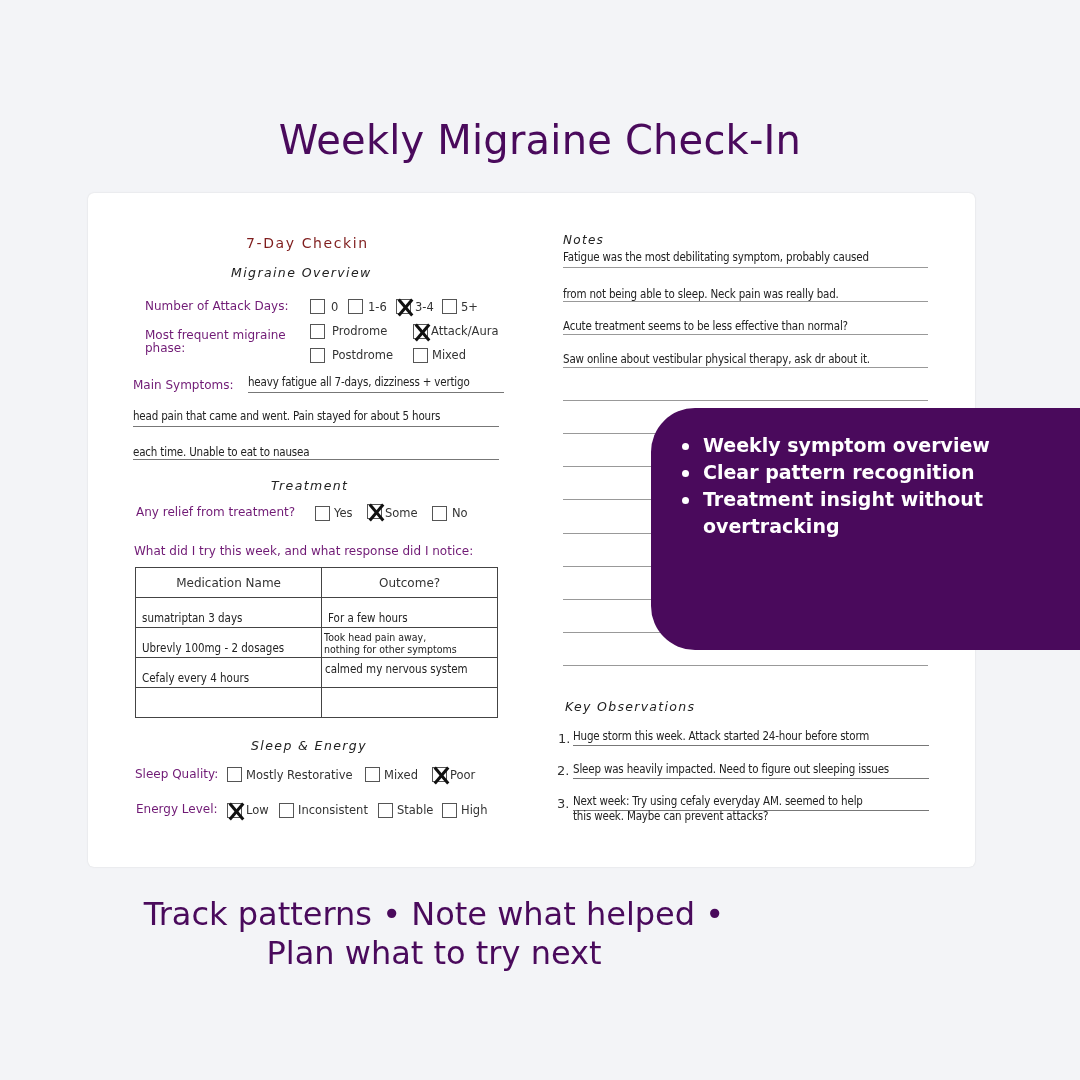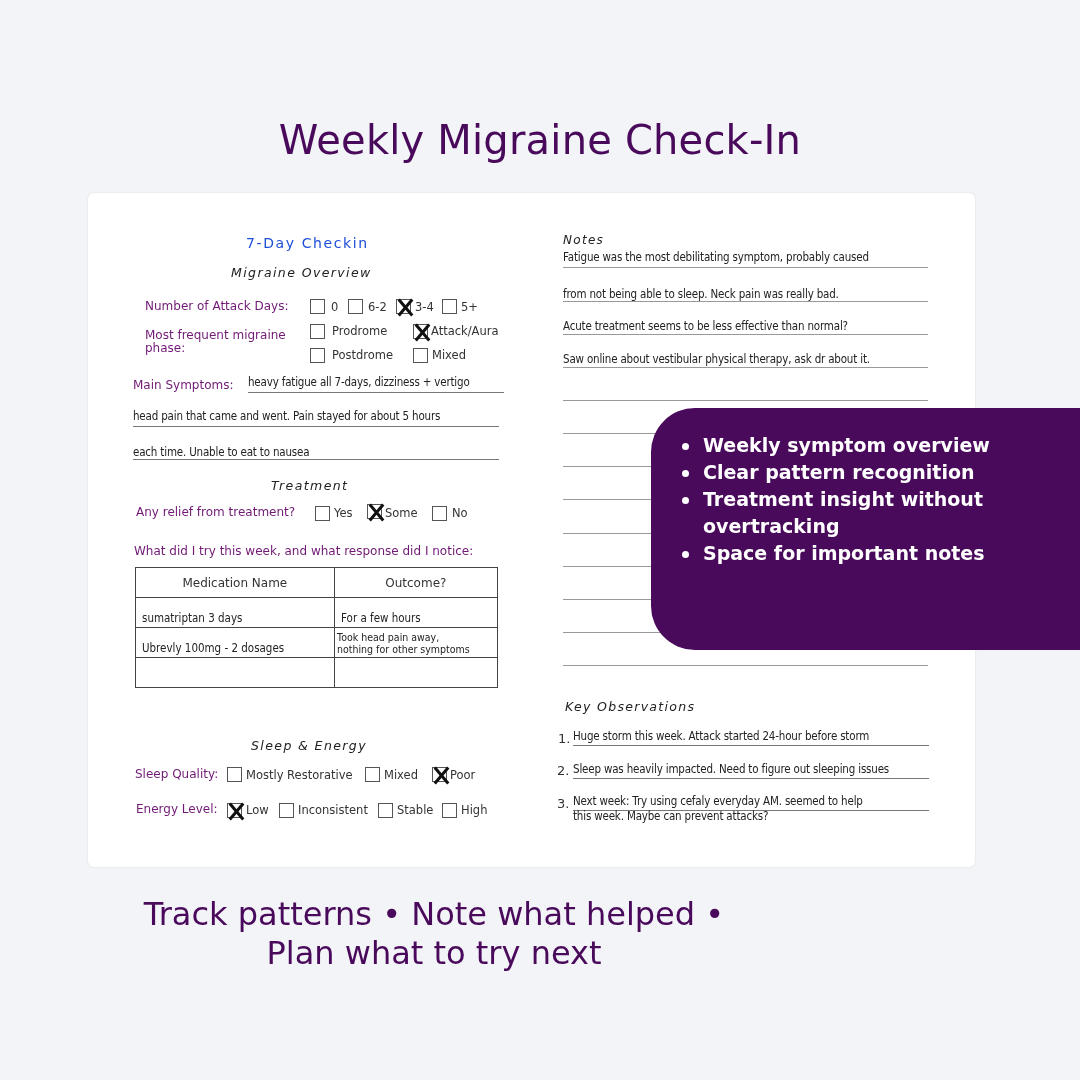--- a/index.html
+++ b/index.html
@@ -23,21 +23,21 @@
     position: absolute; left: 88px; top: 193px; width: 887px; height: 674px;
     background: #ffffff; border-radius: 6px;
     box-shadow: 0 0 2px rgba(0,0,0,0.12);
   }
   .abs { position: absolute; white-space: nowrap; }
   .sans { font-family: "DejaVu Sans", sans-serif; color: #333; }
   .hand {
     font-family: "DejaVu Sans", sans-serif; font-size: 12px; color: #222;
     transform: scaleX(0.86); transform-origin: left center; letter-spacing: -0.2px;
   }
-  .heading { font-size: 14px; letter-spacing: 1.6px; color: #1d4ed8; }
+  .heading { font-size: 14px; letter-spacing: 1.6px; color: #7f1d1d; }
   .subhead { font-size: 12.5px; font-style: italic; letter-spacing: 1.4px; color: #222; }
   .label { font-size: 12px; color: #701a75; }
   .opt { font-size: 11.5px; color: #333; }
   .cb {
     position: absolute; width: 15px; height: 15px; border: 1px solid #555; background: #fff;
   }
   .cb.checked::before, .cb.checked::after {
     content: ""; position: absolute; left: 7px; top: -3px; width: 3px; height: 21px;
     background: #111; transform-origin: center;
   }
@@ -77,21 +77,21 @@
 
 <div class="card"></div>
 
 <div class="abs sans heading" style="left:246px; top:235px;">7-Day Checkin</div>
 <div class="abs sans subhead" style="left:231px; top:265px;">Migraine Overview</div>
 
 <div class="abs sans label" style="left:145px; top:299px;">Number of Attack Days:</div>
 <div class="cb" style="left:310px; top:299px;"></div>
 <div class="abs sans opt" style="left:331px; top:300px;">0</div>
 <div class="cb" style="left:348px; top:299px;"></div>
-<div class="abs sans opt" style="left:368px; top:300px;">6-2</div>
+<div class="abs sans opt" style="left:368px; top:300px;">1-6</div>
 <div class="cb checked" style="left:396px; top:299px;"></div>
 <div class="abs sans opt" style="left:415px; top:300px;">3-4</div>
 <div class="cb" style="left:442px; top:299px;"></div>
 <div class="abs sans opt" style="left:461px; top:300px;">5+</div>
 
 <div class="abs sans label" style="left:145px; top:328px;">Most frequent migraine</div>
 <div class="abs sans label" style="left:145px; top:341px;">phase:</div>
 <div class="cb" style="left:310px; top:324px;"></div>
 <div class="abs sans opt" style="left:332px; top:324px;">Prodrome</div>
 <div class="cb checked" style="left:413px; top:324px;"></div>
@@ -129,20 +129,24 @@
   <tr>
     <td class="c1"><span class="cell-hand">sumatriptan 3 days</span></td>
     <td><span class="cell-hand">For a few hours</span></td>
   </tr>
   <tr>
     <td class="c1"><span class="cell-hand">Ubrevly 100mg - 2 dosages</span></td>
     <td style="padding-left:2px;">
       <span class="cell-hand two" style="display:block;">Took head pain away,</span>
       <span class="cell-hand two" style="display:block;">nothing for other symptoms</span>
     </td>
+  </tr>
+  <tr>
+    <td class="c1"><span class="cell-hand">Cefaly every 4 hours</span></td>
+    <td style="vertical-align:top; padding-left:3px;"><span class="cell-hand">calmed my nervous system</span></td>
   </tr>
   <tr>
     <td class="c1"><span class="cell-hand"></span></td>
     <td><span class="cell-hand"></span></td>
   </tr>
 </tbody>
   </table>
 
 <div class="abs sans subhead" style="left:251px; top:738px;">Sleep &amp; Energy</div>
 <div class="abs sans label" style="left:135px; top:767px;">Sleep Quality:</div>
@@ -195,20 +199,19 @@
 <div class="abs sans obs-num" style="left:557px; top:796px;">3.</div>
 <div class="abs hand" style="left:573px; top:794px;">Next week: Try using cefaly everyday AM. seemed to help</div>
 <div class="rule" style="left:573px; top:810px; width:356px;"></div>
 <div class="abs hand" style="left:573px; top:809px;">this week. Maybe can prevent attacks?</div>
 
 <div class="promo">
   <ul>
     <li>Weekly symptom overview</li>
     <li>Clear pattern recognition</li>
     <li>Treatment insight without overtracking</li>
-    <li>Space for important notes</li>
   </ul>
 </div>
 
 <div class="footer">
   <div>Track patterns • Note what helped •</div>
   <div>Plan what to try next</div>
 </div>
 
 </body></html>

